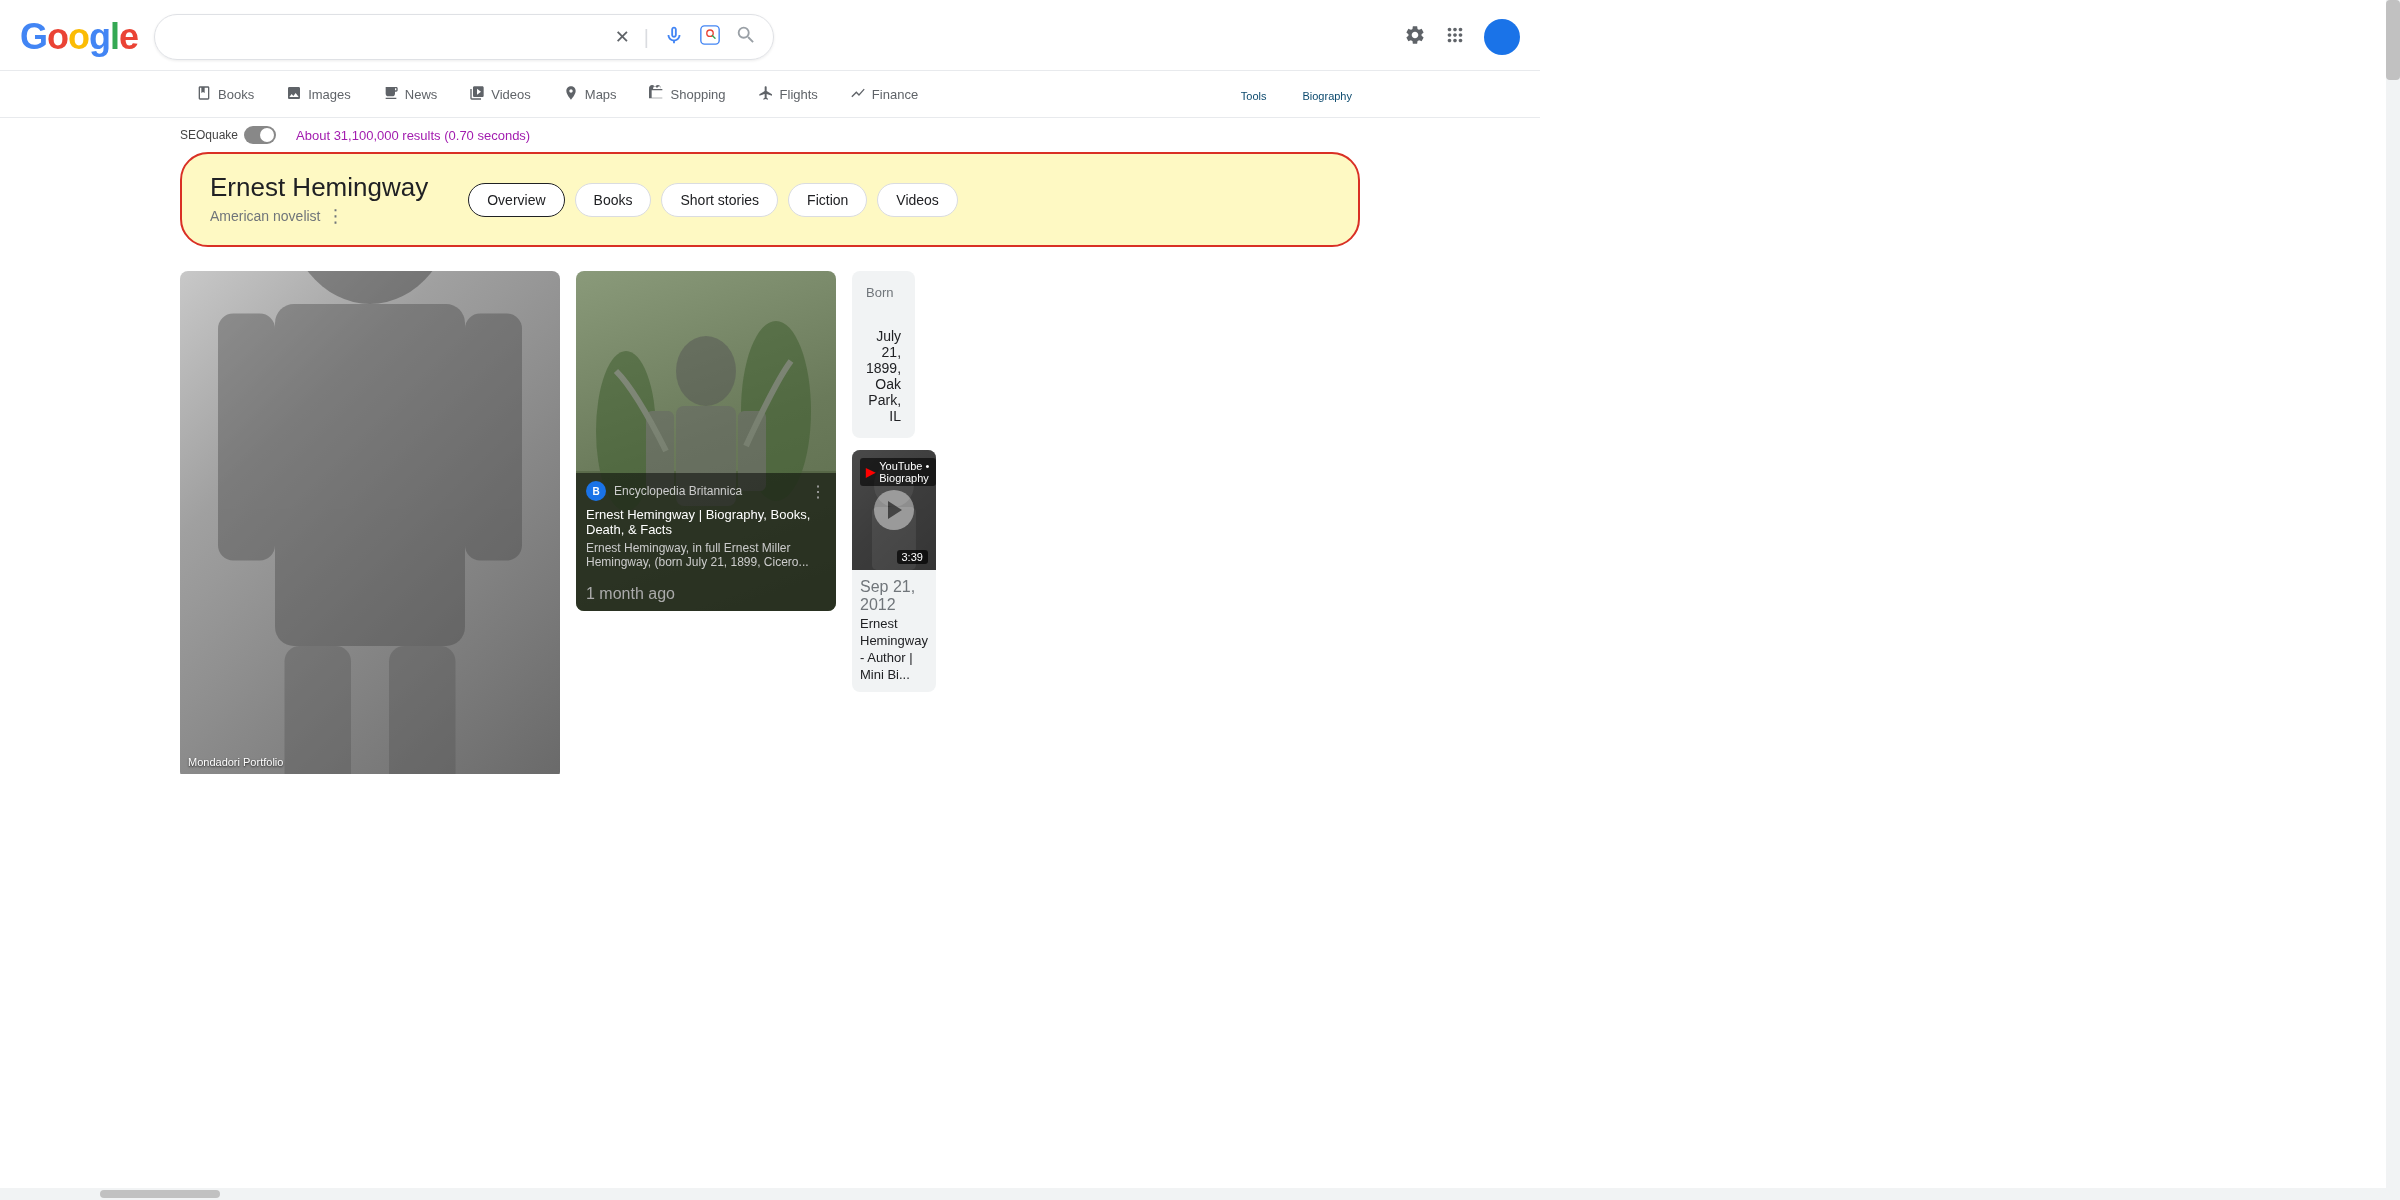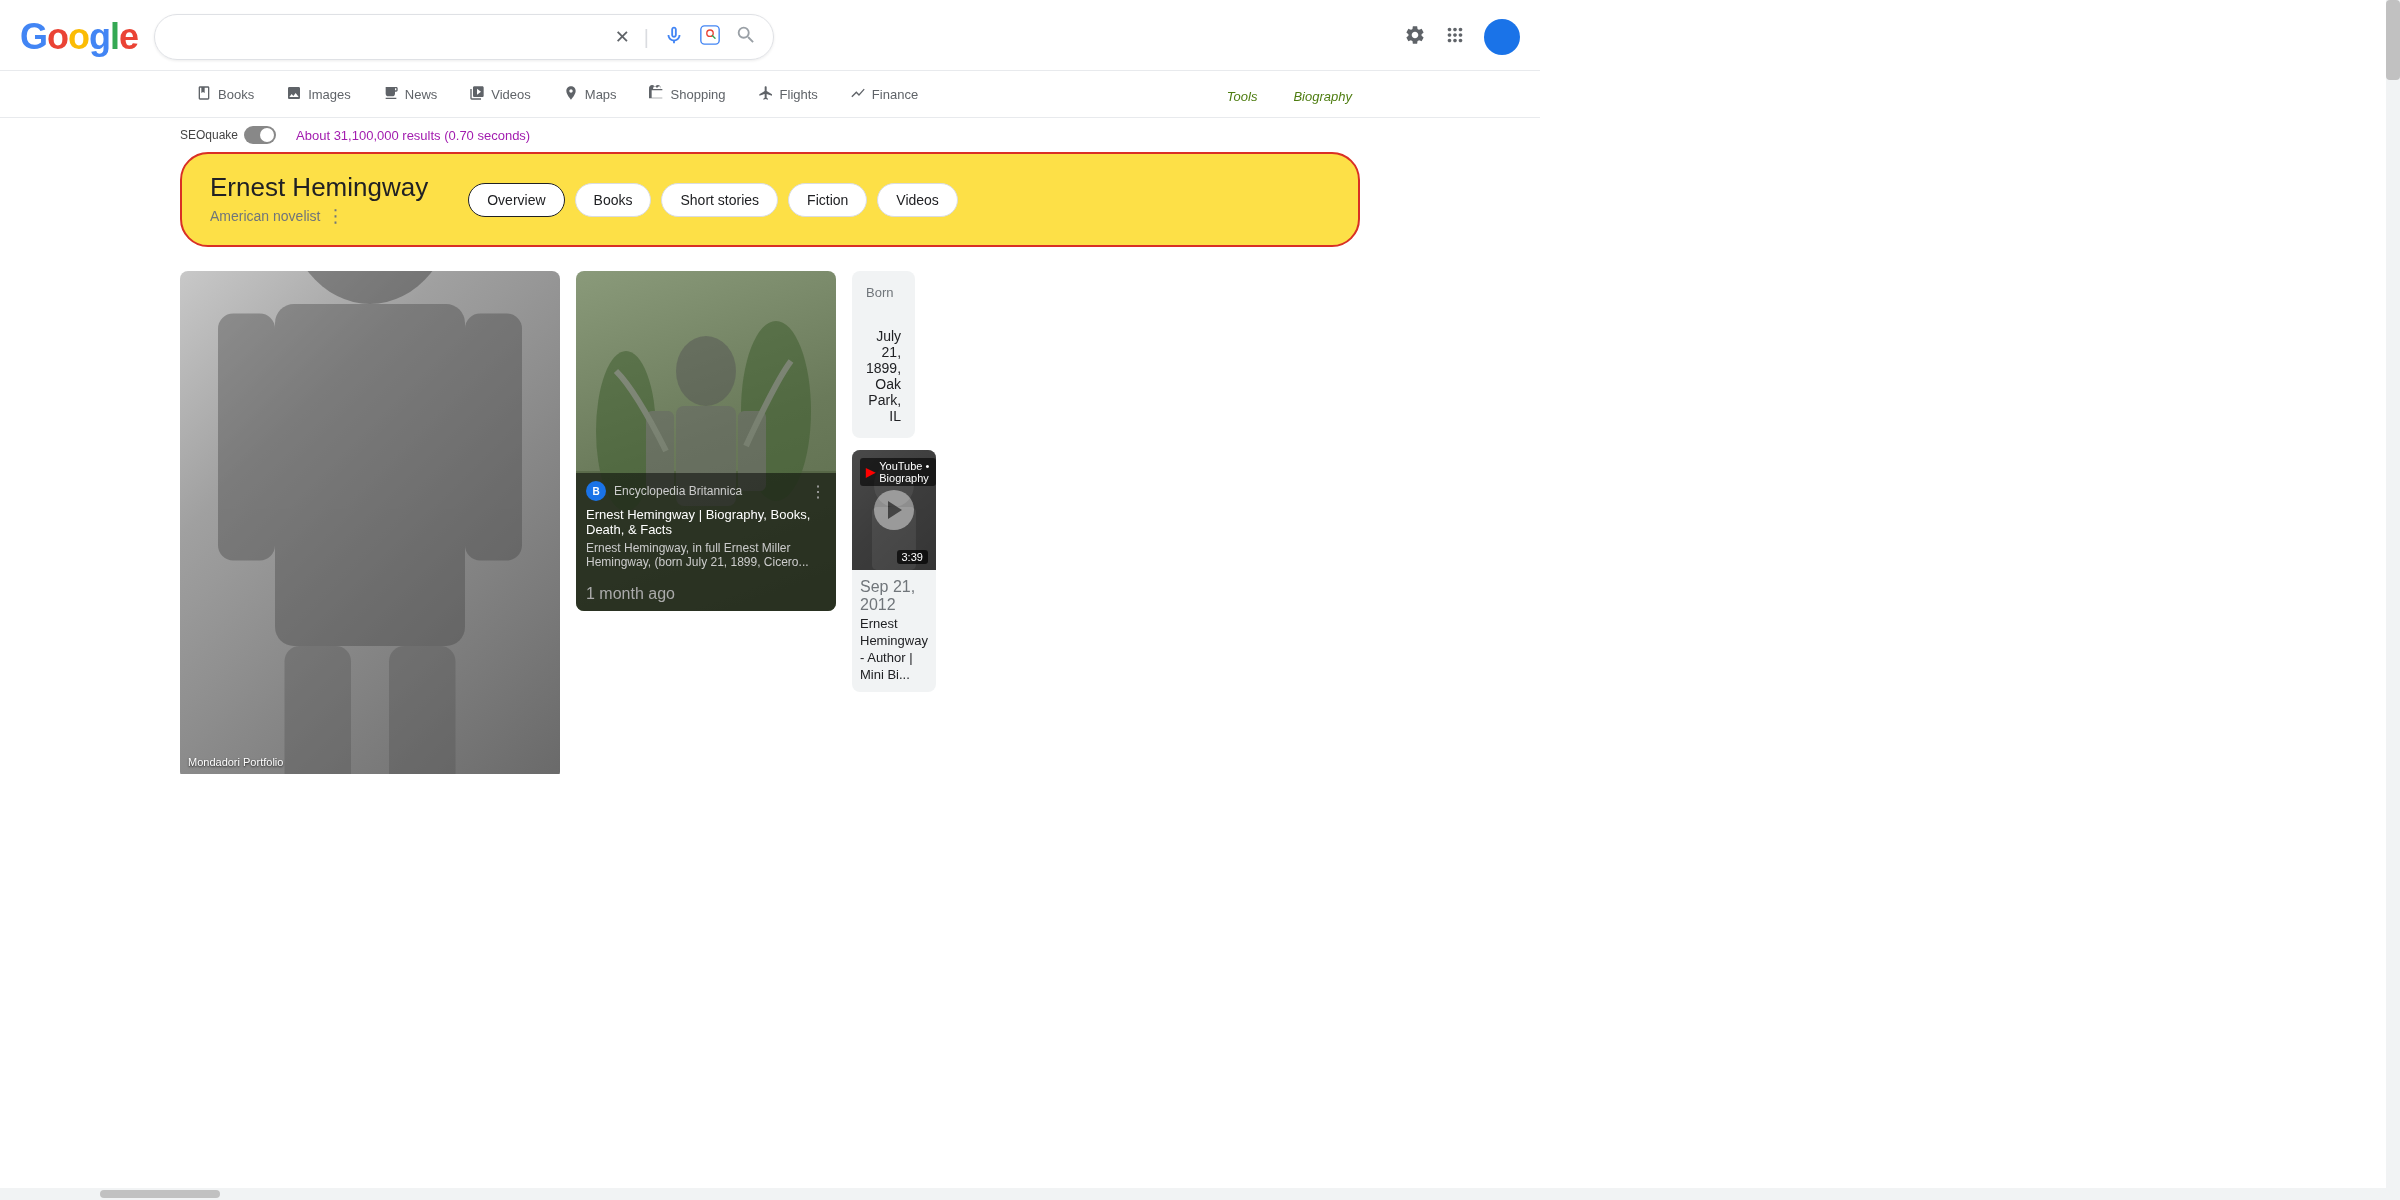--- a/index.html
+++ b/index.html
@@ -86,25 +86,24 @@
       white-space: nowrap;
     }
 
     .nav-right {
       margin-left: auto;
       display: flex;
       gap: 20px;
     }
 
     .nav-right-item {
-      font-size: 13px;
-      color: #4d7c0f;
+      font-size: 11px;
+      color: #0c4a6e;
       cursor: pointer;
       padding: 10px 8px;
-      font-style: italic;
     }
 
     
     .results-bar {
       display: flex;
       align-items: center;
       padding: 8px 180px;
       gap: 20px;
     }
 
@@ -148,21 +147,21 @@
 
     
     .entity-card {
       border: 2.5px solid #d93025;
       border-radius: 28px;
       padding: 18px 28px;
       display: flex;
       align-items: center;
       gap: 40px;
       margin-bottom: 24px;
-      background: #fde047;
+      background: #fef9c3;
     }
 
     .entity-name-block {
       flex-shrink: 0;
     }
 
     .entity-name {
       font-size: 26px;
       font-weight: 400;
       color: #202124;

